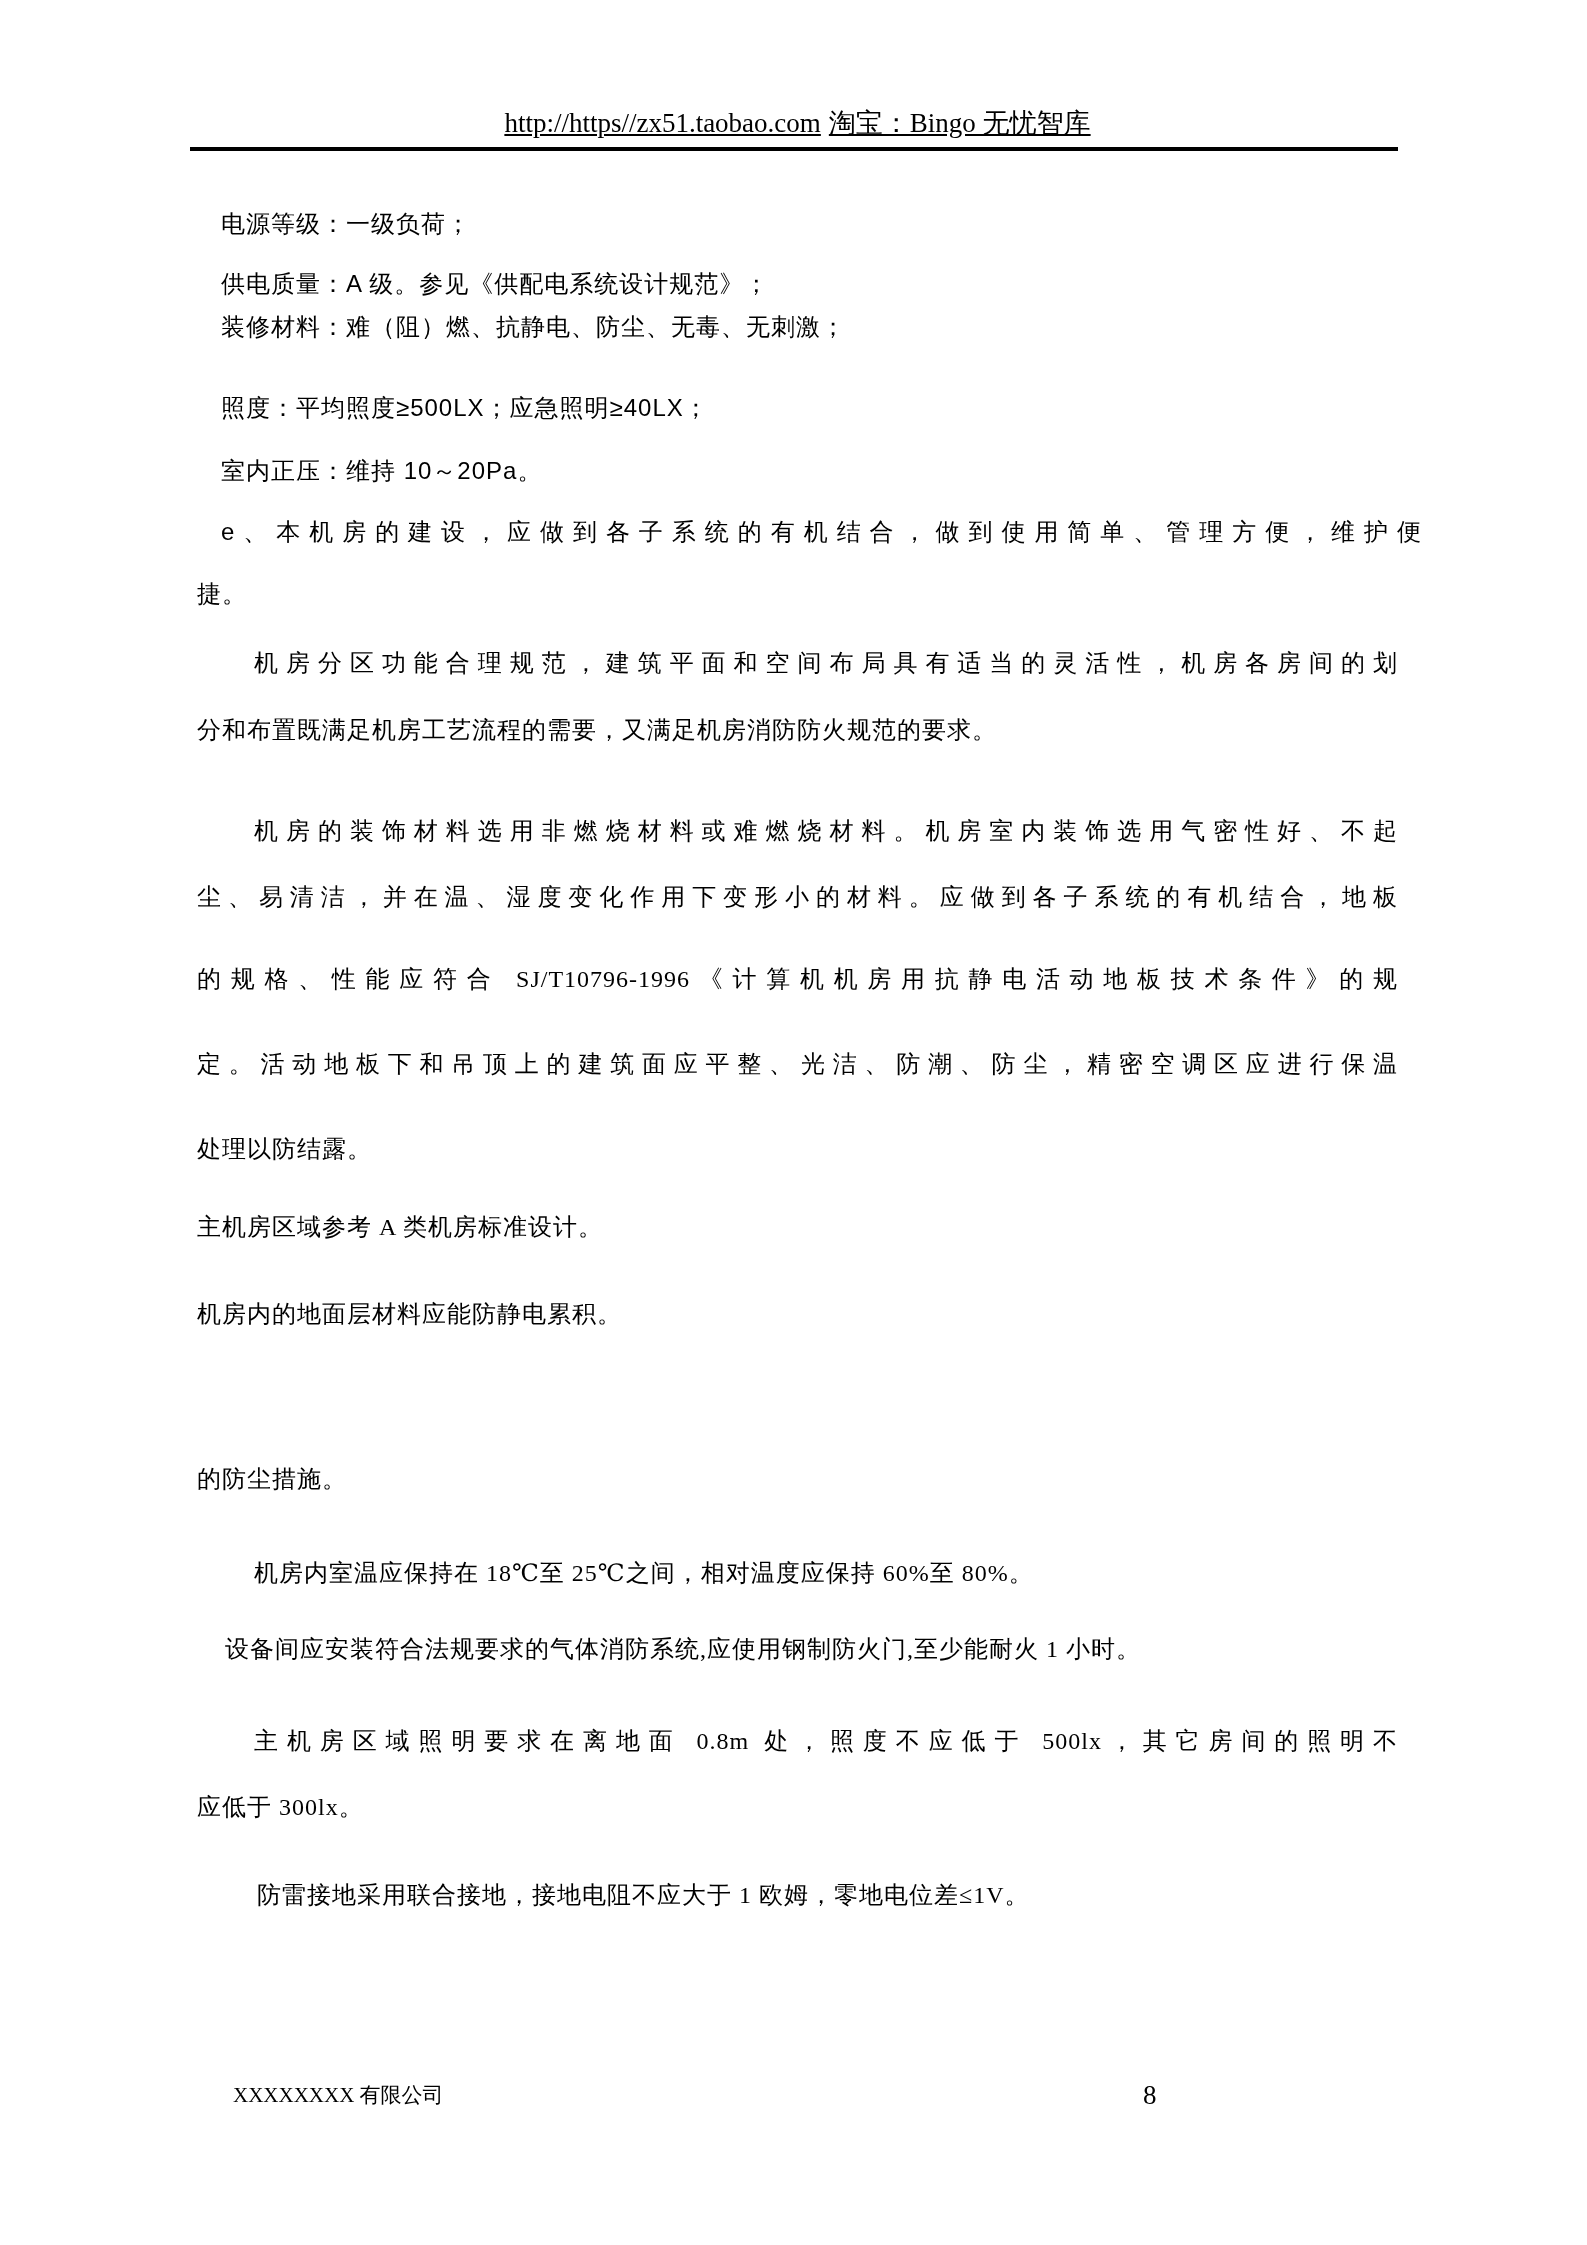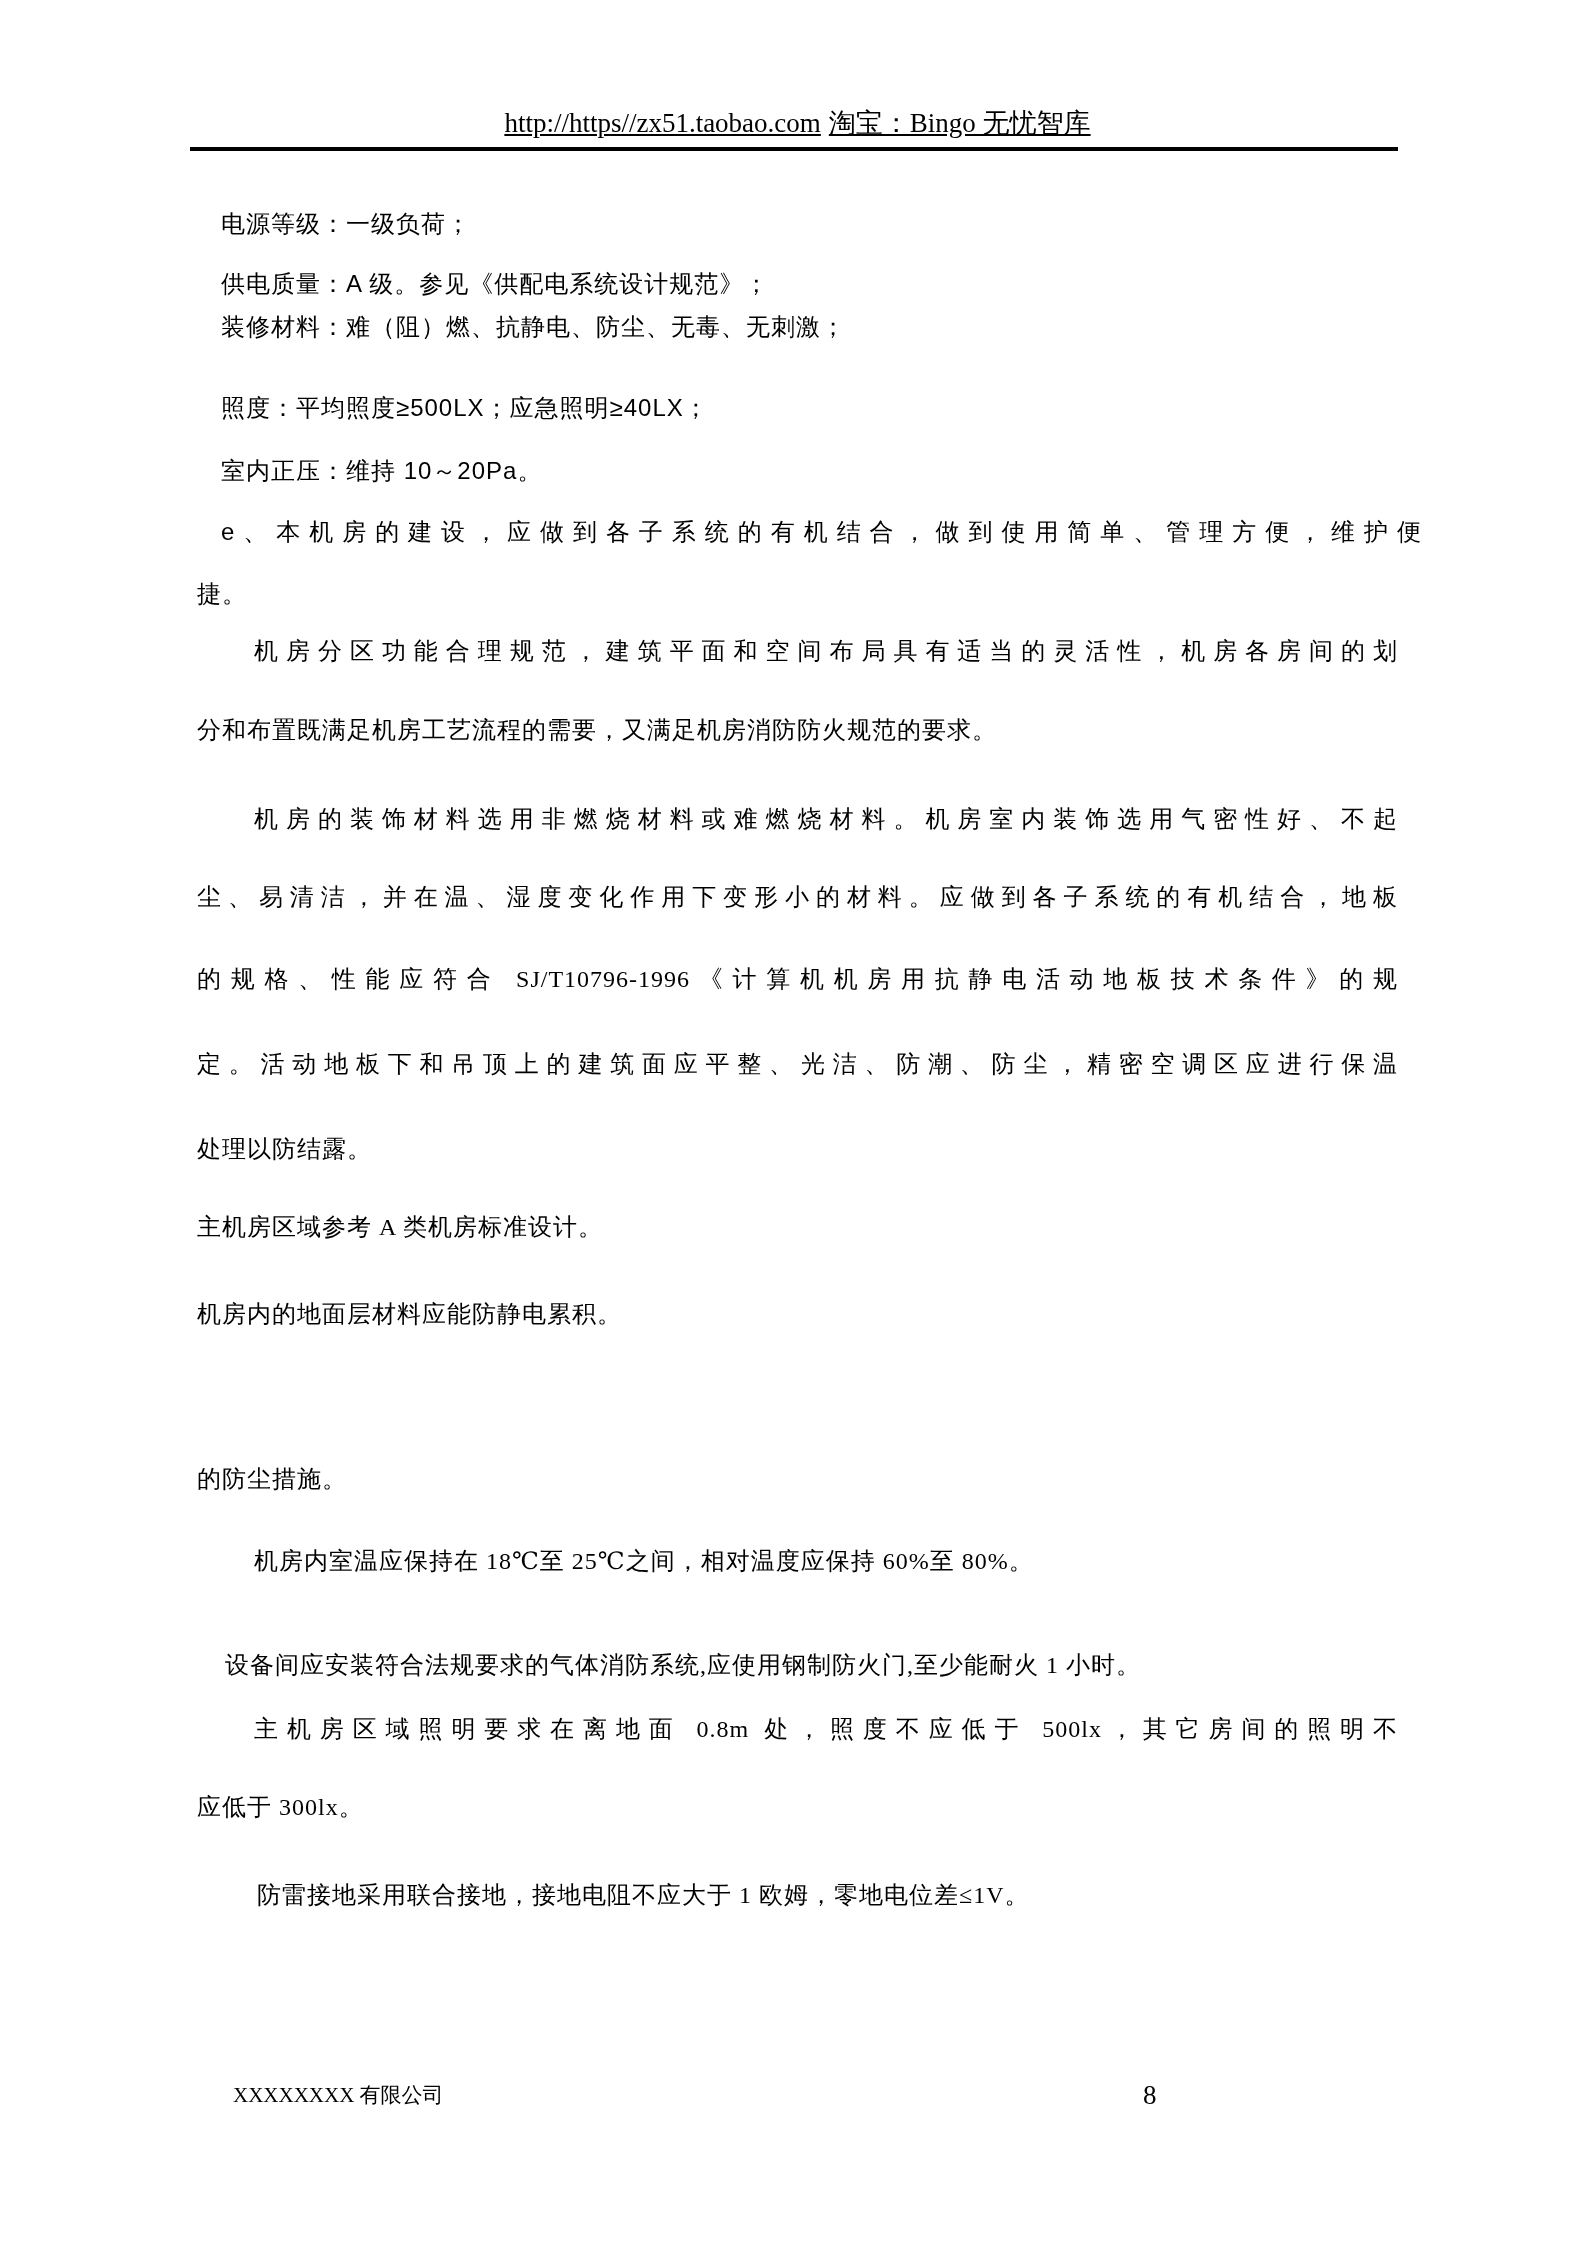--- a/index.html
+++ b/index.html
@@ -57,22 +57,22 @@
   }
   .just {
     white-space: normal;
     text-align: justify;
     text-align-last: justify;
   }
   .latin-sans {
     font-family: "Liberation Sans", "DejaVu Sans", sans-serif;
   }
   .indentA { padding-left: 24px; }
-  .indent1 { text-indent: 28px; margin-top: 16px; }
-  .indent2 { text-indent: 57px; }
+  .indent1 { text-indent: 28px; }
+  .indent2 { text-indent: 57px; margin-top: 12px; }
   .indent2s { text-indent: 60px; }
   .small { font-size: 24px; }
   
   .footer-company {
     position: absolute;
     left: 233px;
     top: 2078px;
     font-size: 21px;
     line-height: 34px;
     white-space: nowrap;

